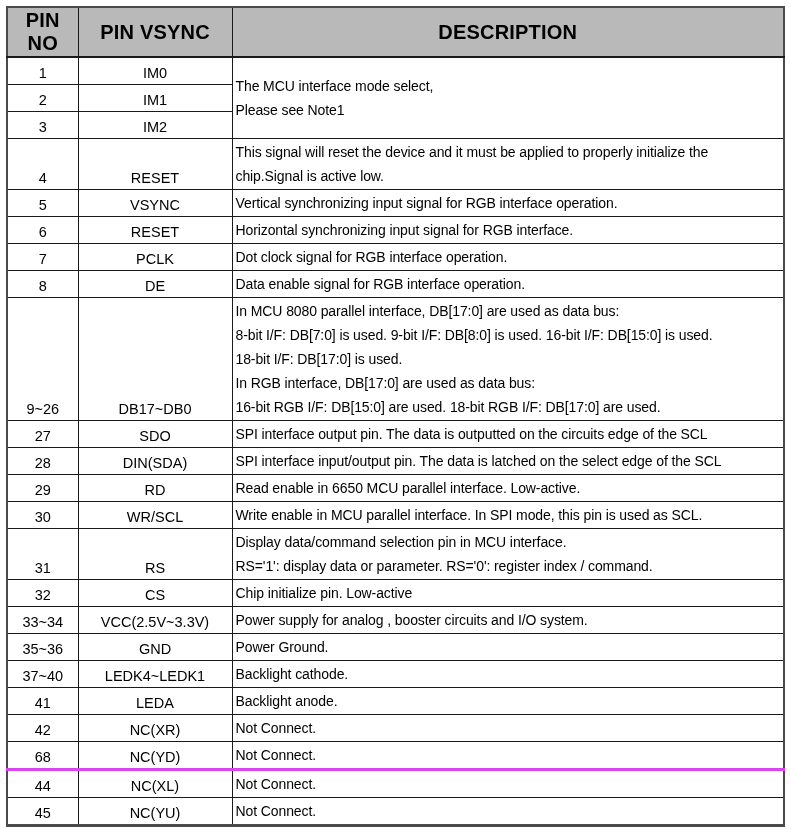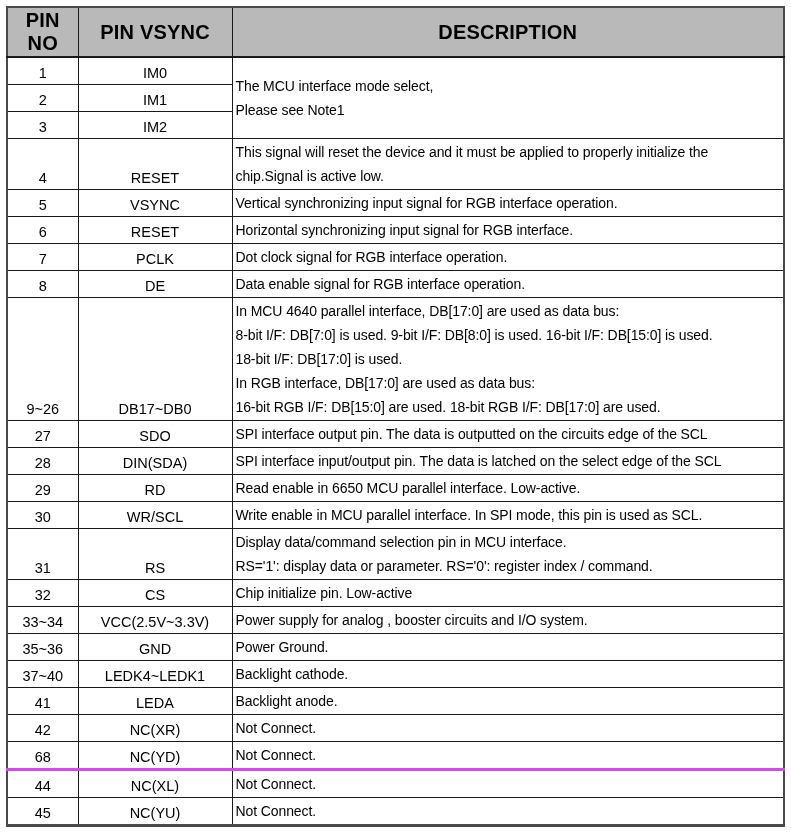--- a/index.html
+++ b/index.html
@@ -133,21 +133,21 @@
           <td class="pin">8</td>
           <td class="pin">DE</td>
           <td class="desc">
             <div class="desc-line">Data enable signal for RGB interface operation.</div>
           </td>
         </tr>
         <tr>
           <td class="pin">9~26</td>
           <td class="pin">DB17~DB0</td>
           <td class="desc">
-            <div class="desc-line">In MCU 4640 parallel interface, DB[17:0] are used as data bus:</div>
+            <div class="desc-line">In MCU 8080 parallel interface, DB[17:0] are used as data bus:</div>
             <div class="desc-line">8-bit I/F: DB[7:0] is used. 9-bit I/F: DB[8:0] is used. 16-bit I/F: DB[15:0] is used.</div>
             <div class="desc-line">18-bit I/F: DB[17:0] is used.</div>
             <div class="desc-line">In RGB interface, DB[17:0] are used as data bus:</div>
             <div class="desc-line">16-bit RGB I/F: DB[15:0] are used. 18-bit RGB I/F: DB[17:0] are used.</div>
           </td>
         </tr>
         <tr>
           <td class="pin">27</td>
           <td class="pin">SDO</td>
           <td class="desc">

